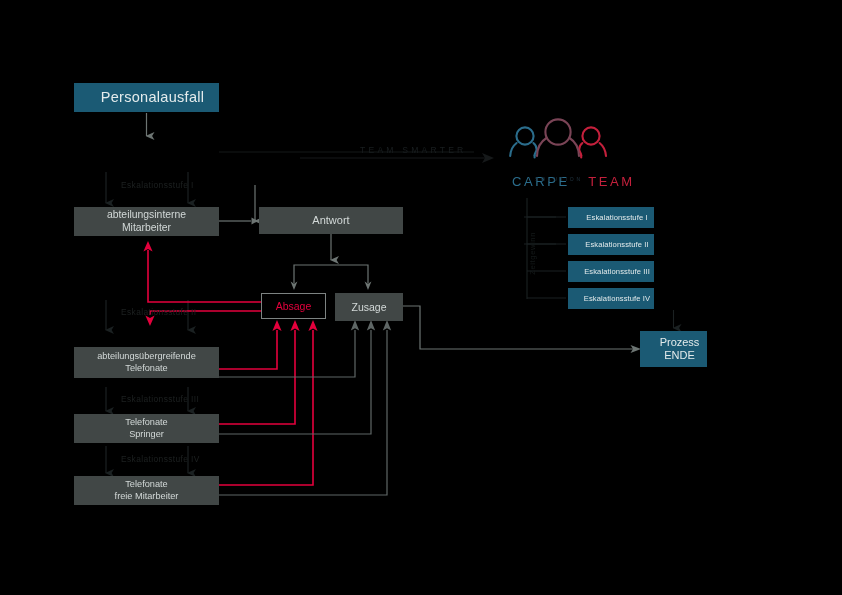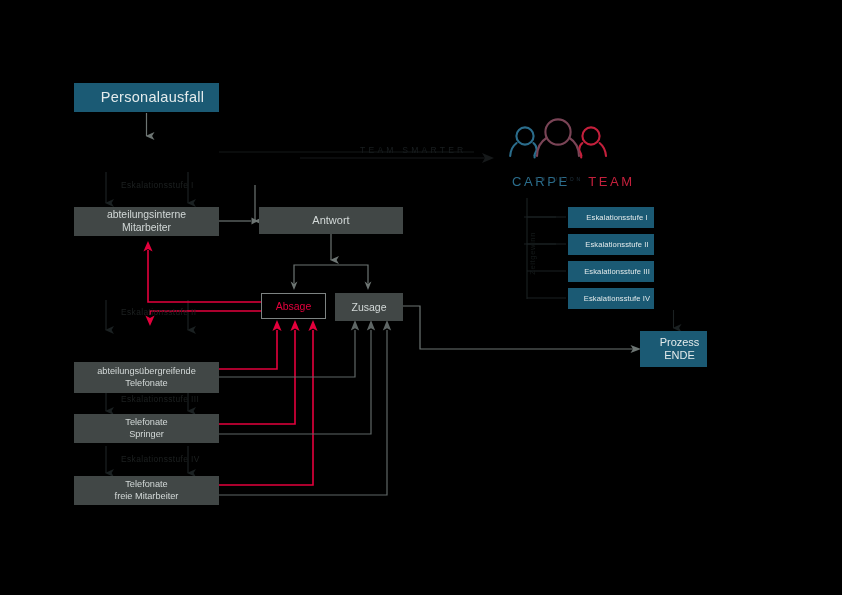--- a/index.html
+++ b/index.html
@@ -12,21 +12,21 @@
        align-items:center;justify-content:center;text-align:center;
        line-height:1.22;}
   .blue{background:#1b5a74;color:#e4ebec;padding-left:12px;}
   .gray{background:#414746;color:#d3d9d8;}
   .outlined{background:#000;border:1px solid #0f766e;}
 
   #title-box{left:74px;top:83px;width:145px;height:29px;font-size:14.5px;
              letter-spacing:.3px;}
   #search-box{left:74px;top:139px;width:145px;height:31px;font-size:9.6px;}
   #internal-box{left:74px;top:207px;width:145px;height:29px;font-size:10.4px;}
-  #cross-box{left:74px;top:362px;width:145px;height:31px;font-size:9.2px;}
+  #cross-box{left:74px;top:347px;width:145px;height:31px;font-size:9.2px;}
   #springer-box{left:74px;top:414px;width:145px;height:29px;font-size:9.2px;}
   #free-box{left:74px;top:476px;width:145px;height:29px;font-size:9.2px;}
 
   #answer-box{left:259px;top:207px;width:144px;height:27px;font-size:11px;}
   #reject-box{left:261px;top:293px;width:65px;height:26px;font-size:10.5px;
               color:#e4003c;border-color:#7d8382;}
   #accept-box{left:335px;top:293px;width:68px;height:28px;font-size:10.5px;}
 
   .esc{left:568px;width:86px;height:21px;font-size:7.6px;letter-spacing:.1px;}
   #esc1{top:207px;} #esc2{top:234px;} #esc3{top:261px;} #esc4{top:288px;}

